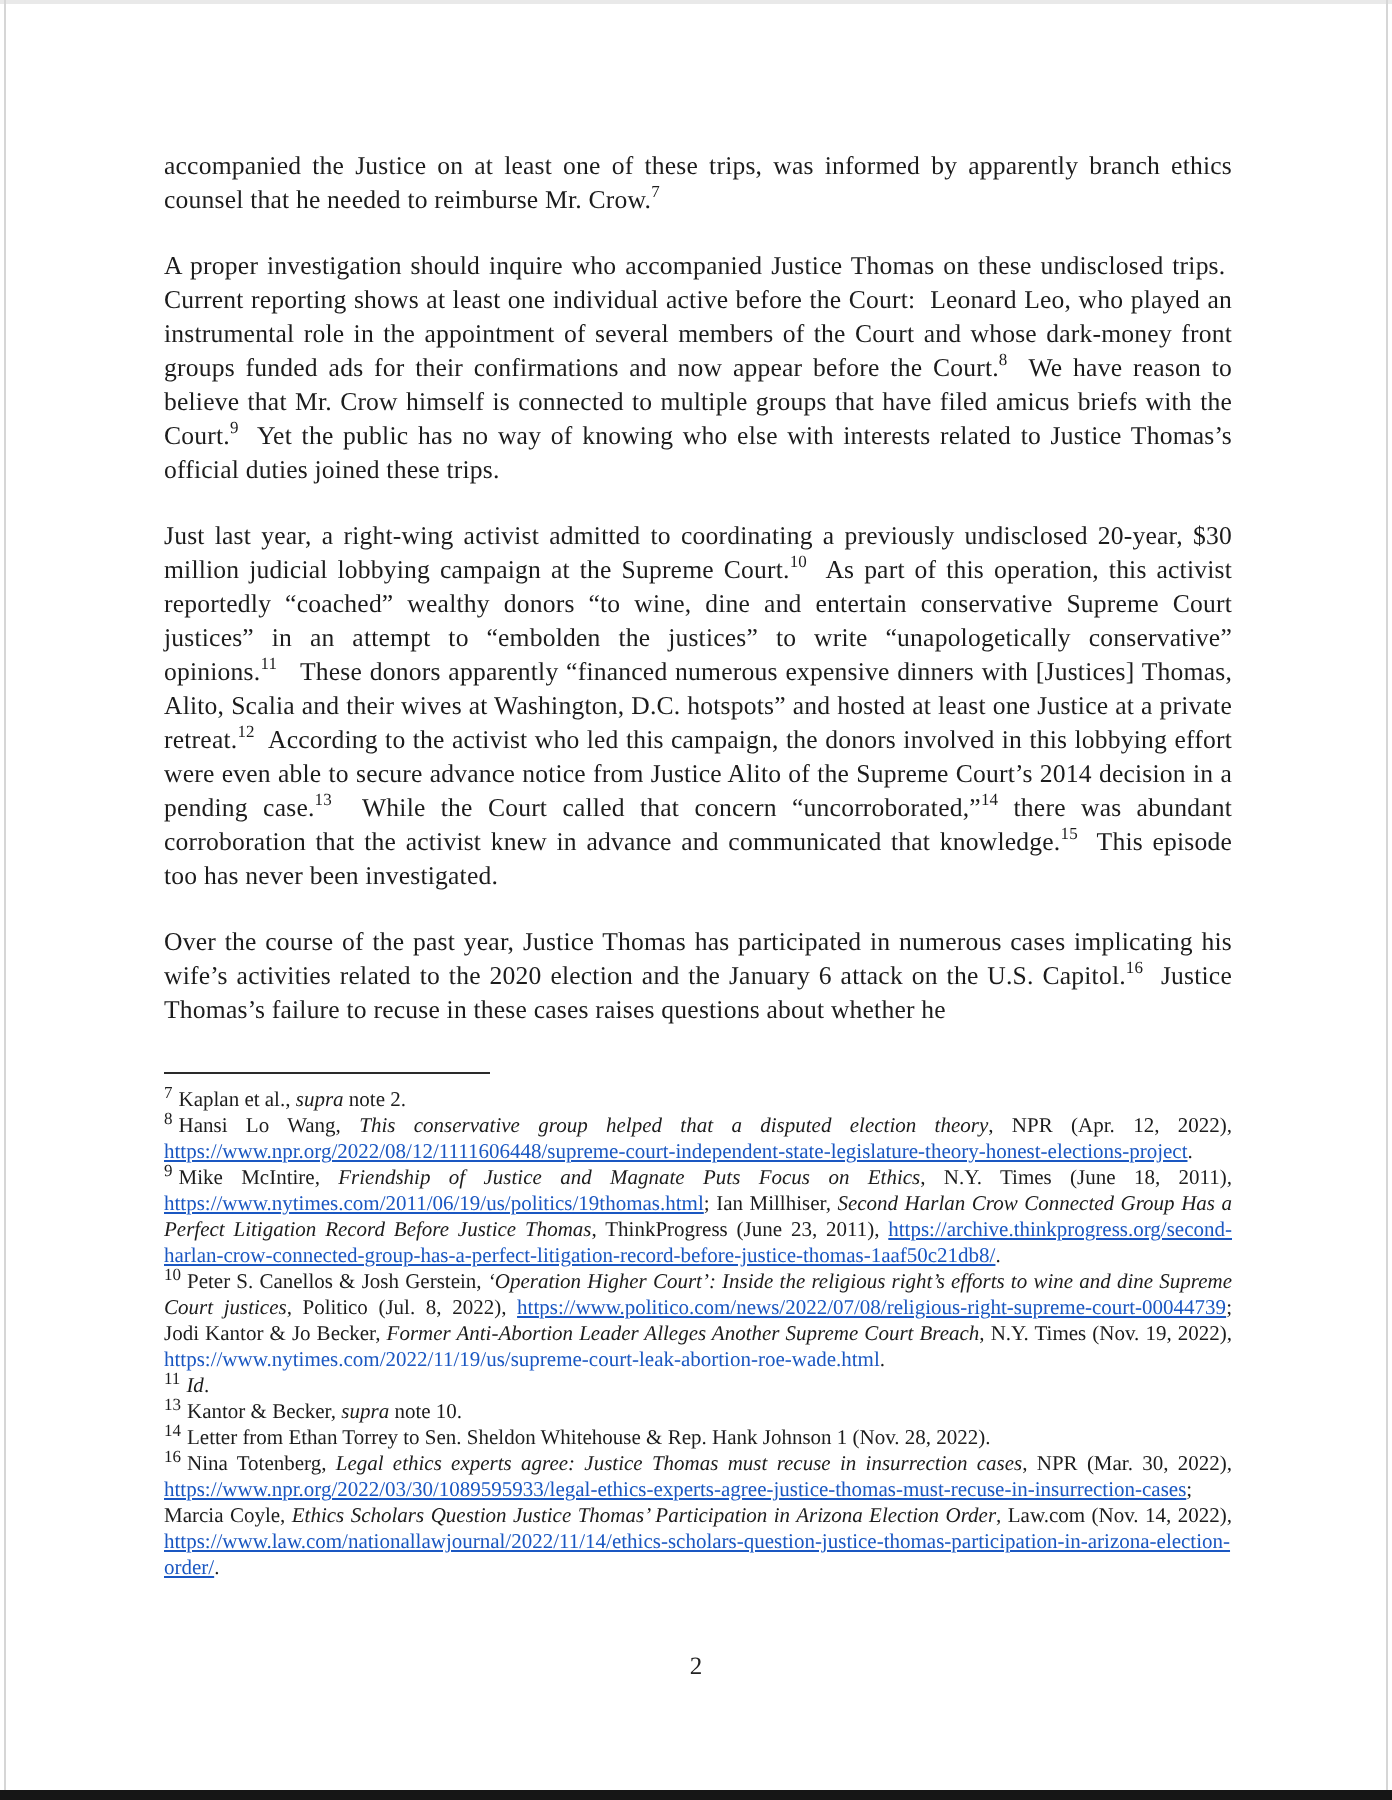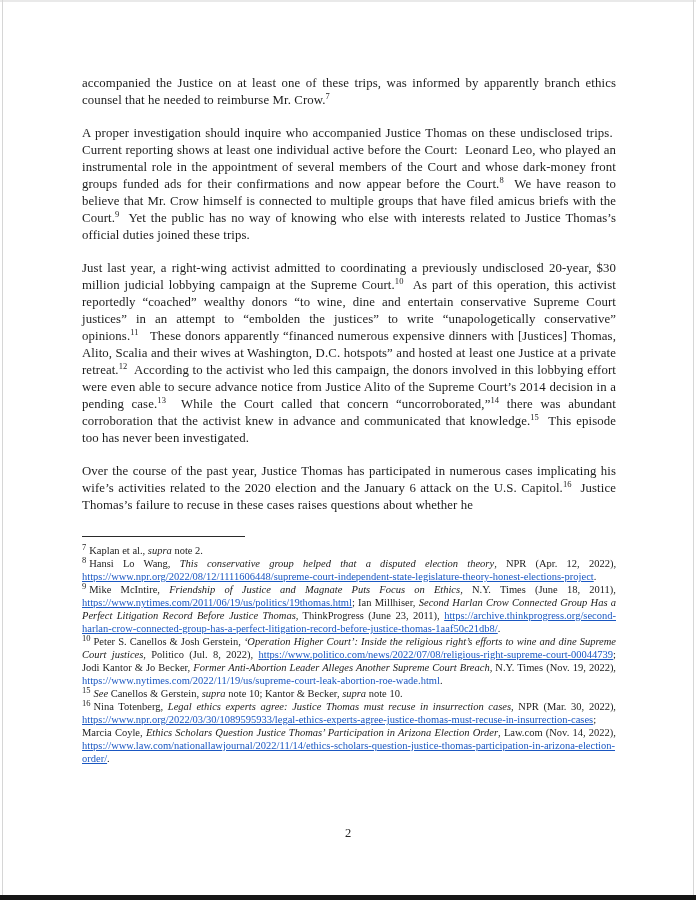--- a/index.html
+++ b/index.html
@@ -75,18 +75,20 @@
       <p class="body-para"><span>A proper investigation should inquire who accompanied Justice Thomas on these undisclosed trips.&nbsp; Current reporting shows at least one individual active before the Court:&nbsp; Leonard Leo, who played an instrumental role in the appointment of several members of the Court and whose dark-money front groups funded ads for their confirmations and now appear before the Court.</span><sup>8</sup><span>&nbsp; We have reason to believe that Mr. Crow himself is connected to multiple groups that have filed amicus briefs with the Court.</span><sup>9</sup><span>&nbsp; Yet the public has no way of knowing who else with interests related to Justice Thomas’s official duties joined these trips.</span></p>
       <p class="body-para"><span>Just last year, a right-wing activist admitted to coordinating a previously undisclosed 20-year, $30 million judicial lobbying campaign at the Supreme Court.</span><sup>10</sup><span>&nbsp; As part of this operation, this activist reportedly “coached” wealthy donors “to wine, dine and entertain conservative Supreme Court justices” in an attempt to “embolden the justices” to write “unapologetically conservative” opinions.</span><sup>11</sup><span>&nbsp;&nbsp; These donors apparently “financed numerous expensive dinners with [Justices] Thomas, Alito, Scalia and their wives at Washington, D.C. hotspots” and hosted at least one Justice at a private retreat.</span><sup>12</sup><span>&nbsp; According to the activist who led this campaign, the donors involved in this lobbying effort were even able to secure advance notice from Justice Alito of the Supreme Court’s 2014 decision in a pending case.</span><sup>13</sup><span>&nbsp; While the Court called that concern “uncorroborated,”</span><sup>14</sup><span> there was abundant corroboration that the activist knew in advance and communicated that knowledge.</span><sup>15</sup><span>&nbsp; This episode too has never been investigated.</span></p>
       <p class="body-para"><span>Over the course of the past year, Justice Thomas has participated in numerous cases implicating his wife’s activities related to the 2020 election and the January 6 attack on the U.S. Capitol.</span><sup>16</sup><span>&nbsp; Justice Thomas’s failure to recuse in these cases raises questions about whether he</span></p>
     </main>
   <div class="footnote-divider"></div>
   <section id="footnotes" class="footnotes">
       <div class="footnote"><sup class="fn-num">7</sup><span>Kaplan et al., </span><em>supra</em><span> note 2.</span></div>
       <div class="footnote"><sup class="fn-num">8</sup><span>Hansi Lo Wang, </span><em>This conservative group helped that a disputed election theory</em><span>, NPR (Apr. 12, 2022), </span><a class="doc-link" href="#">https://www.npr.org/2022/08/12/1111606448/supreme-court-independent-state-legislature-theory-honest-elections-project</a><span>.</span></div>
       <div class="footnote"><sup class="fn-num">9</sup><span>Mike McIntire, </span><em>Friendship of Justice and Magnate Puts Focus on Ethics</em><span>, N.Y. Times (June 18, 2011), </span><a class="doc-link" href="#">https://www.nytimes.com/2011/06/19/us/politics/19thomas.html</a><span>; Ian Millhiser, </span><em>Second Harlan Crow Connected Group Has a Perfect Litigation Record Before Justice Thomas</em><span>, ThinkProgress (June 23, 2011), </span><a class="doc-link" href="#">https://archive.thinkprogress.org/second-harlan-crow-connected-group-has-a-perfect-litigation-record-before-justice-thomas-1aaf50c21db8/</a><span>.</span></div>
       <div class="footnote"><sup class="fn-num">10</sup><span>Peter S. Canellos &amp; Josh Gerstein, </span><em>‘Operation Higher Court’: Inside the religious right’s efforts to wine and dine Supreme Court justices</em><span>, Politico (Jul. 8, 2022), </span><a class="doc-link" href="#">https://www.politico.com/news/2022/07/08/religious-right-supreme-court-00044739</a><span>; Jodi Kantor &amp; Jo Becker, </span><em>Former Anti-Abortion Leader Alleges Another Supreme Court Breach</em><span>, N.Y. Times (Nov. 19, 2022), </span><a class="doc-link no-underline" href="#">https://www.nytimes.com/2022/11/19/us/supreme-court-leak-abortion-roe-wade.html</a><span>.</span></div>
-      <div class="footnote"><sup class="fn-num">15</sup><em>See</em><span> Canellos &amp; Gerstein, </span><em>supra</em><span> note 10; Kantor &amp; Becker, </span><em>supra</em><span> note 10.</span></div>
+      <div class="footnote"><sup class="fn-num">11</sup><em>Id</em><span>.</span></div>
+      <div class="footnote"><sup class="fn-num">13</sup><span>Kantor &amp; Becker, </span><em>supra</em><span> note 10.</span></div>
+      <div class="footnote"><sup class="fn-num">14</sup><span>Letter from Ethan Torrey to Sen. Sheldon Whitehouse &amp; Rep. Hank Johnson 1 (Nov. 28, 2022).</span></div>
       <div class="footnote"><sup class="fn-num">16</sup><span>Nina Totenberg, </span><em>Legal ethics experts agree: Justice Thomas must recuse in insurrection cases</em><span>, NPR (Mar. 30, 2022), </span><a class="doc-link" href="#">https://www.npr.org/2022/03/30/1089595933/legal-ethics-experts-agree-justice-thomas-must-recuse-in-insurrection-cases</a><span>; Marcia Coyle, </span><em>Ethics Scholars Question Justice Thomas’ Participation in Arizona Election Order</em><span>, Law.com (Nov. 14, 2022), </span><a class="doc-link" href="#">https://www.law.com/nationallawjournal/2022/11/14/ethics-scholars-question-justice-thomas-participation-in-arizona-election-order/</a><span>.</span></div>
     </section>
 </div>
 
 <div class="page-number">2</div>
 
 </body></html>

